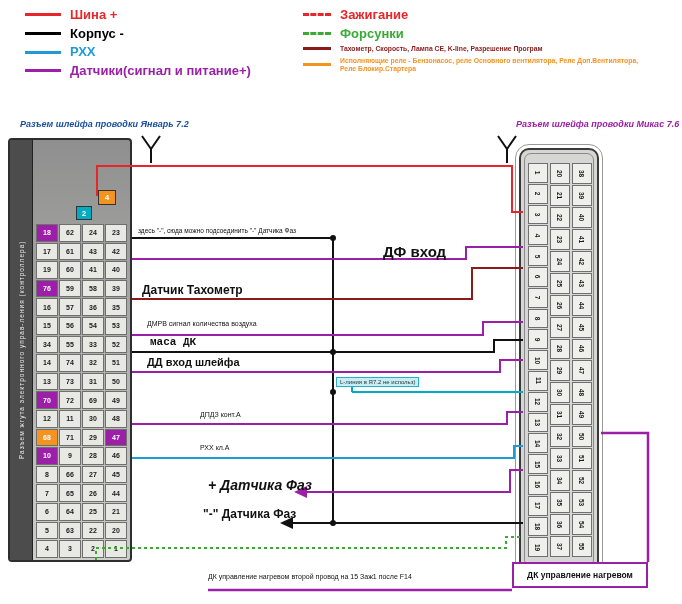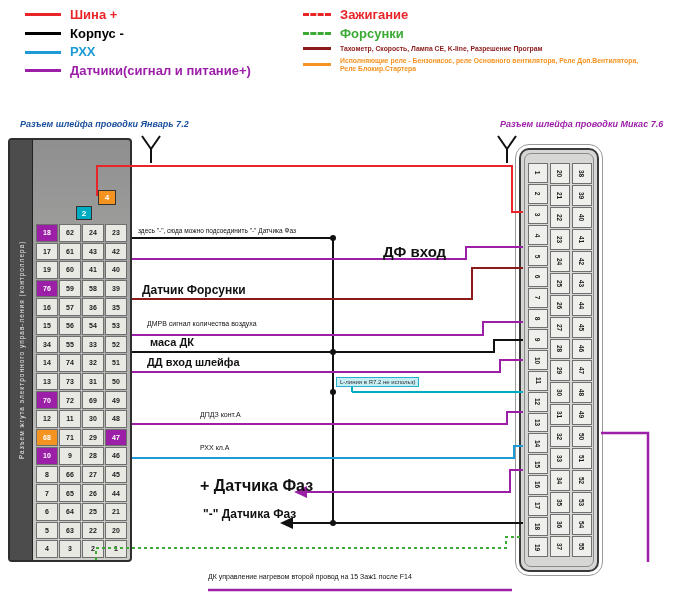--- a/index.html
+++ b/index.html
@@ -10,21 +10,21 @@
   .legend-left{left:25px;top:8px;}
   .legend-right{left:303px;top:8px;}
   .legend-item{display:flex;align-items:center;margin-bottom:5px;}
   .swatch{display:inline-block;width:36px;height:0;border-top:3px solid #000;margin-right:9px;flex:0 0 auto;}
   .legend-right .swatch{width:28px;}
   .legend-label{font-size:13px;font-weight:bold;line-height:1.05;}
   .lg-sm .legend-label{font-size:6.8px;max-width:300px;}
   
   .hdr{position:absolute;z-index:30;font-size:9px;font-weight:bold;font-style:italic;}
   .hdr-left{left:20px;top:119px;color:#1a4f9c;}
-  .hdr-right{left:500px;top:119px;color:#9c1fa8;}
+  .hdr-right{left:516px;top:119px;color:#9c1fa8;}
   
   .block-left{position:absolute;left:8px;top:138px;width:124px;height:424px;z-index:1;
      background:linear-gradient(180deg,#8f8f8f,#cdcdc9);border:2px solid #2e2e2e;border-radius:4px;box-sizing:border-box;}
   .caption-strip{position:absolute;left:0;top:0;width:22px;height:100%;background:#4c4c4c;border-right:1px solid #222;}
   .v-caption{writing-mode:vertical-rl;transform:rotate(180deg);font-size:6.5px;color:#eee;height:100%;width:100%;
      display:flex;align-items:center;justify-content:center;letter-spacing:1px;text-align:center;}
   .pin-grid{position:absolute;display:grid;grid-template-columns:22px 22px;grid-auto-rows:17.6px;gap:1px;}
   #grid-a{left:26px;top:84px;}
   #grid-b{left:72px;top:84px;}
   .pin-cell{background:#e9e9e4;border:1px solid #6f6f6f;font-size:7px;font-weight:bold;color:#1a1a1a;
@@ -44,26 +44,26 @@
   .rpin{flex:1;background:#efefec;border:1px solid #707070;display:flex;align-items:center;justify-content:center;box-sizing:border-box;}
   .rpin span{transform:rotate(90deg);display:block;font-size:6.5px;font-weight:bold;color:#1a1a1a;}
   
   .wires{position:absolute;left:0;top:0;z-index:10;pointer-events:none;}
   
   .lbl{position:absolute;z-index:31;color:#111;white-space:nowrap;}
   .lbl-note{left:138px;top:227px;font-size:6.5px;}
   .lbl-df{left:383px;top:243px;font-size:15px;font-weight:bold;}
   .lbl-speed{left:142px;top:283px;font-size:12px;font-weight:bold;}
   .lbl-maf{left:147px;top:320px;font-size:7px;}
-  .lbl-o2{left:150px;top:336px;font-size:11px;font-weight:bold;}
+  .lbl-o2{left:150px;top:336px;font-size:11px;font-weight:bold;font-family:Liberation Mono, monospace;}
   .lbl-knock{left:147px;top:356px;font-size:11px;font-weight:bold;}
   .lbl-lline{left:336px;top:377px;font-size:6px;background:#c5eef5;border:1px solid #28b0c8;padding:1px 3px;color:#333;}
   .lbl-tps{left:200px;top:411px;font-size:7px;}
   .lbl-iac{left:200px;top:444px;font-size:7px;}
-  .lbl-dfp{left:200px;top:477px;font-size:16px;font-weight:bold;}
+  .lbl-dfp{left:208px;top:477px;font-size:14px;font-weight:bold;font-style:italic;}
   .lbl-dfm{left:203px;top:507px;font-size:12px;font-weight:bold;}
   .lbl-heater-long{left:208px;top:573px;font-size:7px;}
   .heater-box{position:absolute;left:512px;top:562px;width:132px;height:22px;z-index:31;background:#fff;
      border:2px solid #9c1fa8;display:flex;align-items:center;justify-content:center;
      font-size:8.5px;font-weight:bold;color:#111;}
   
   .watermark{position:absolute;left:188px;top:258px;z-index:20;font-size:52px;font-weight:bold;
      color:rgba(228,103,143,0.5);letter-spacing:2px;pointer-events:none;}
 </style>
 </head>
@@ -410,24 +410,25 @@
 
     <circle cx="333" cy="238" r="3" fill="#111"></circle>
     <circle cx="333" cy="352" r="3" fill="#111"></circle>
     <circle cx="333" cy="392" r="3" fill="#111"></circle>
     <circle cx="333" cy="523" r="3" fill="#111"></circle>
   </svg>
 
 
   <div class="lbl lbl-note">здесь "-", сюда можно подсоединить "-" Датчика Фаз</div>
   <div class="lbl lbl-df">ДФ вход</div>
-  <div class="lbl lbl-speed">Датчик Форсунки</div>
+  <div class="lbl lbl-speed">Датчик Тахометр</div>
   <div class="lbl lbl-maf">ДМРВ сигнал количества воздуха</div>
   <div class="lbl lbl-o2">маса ДК</div>
   <div class="lbl lbl-knock">ДД вход шлейфа</div>
   <div class="lbl lbl-lline">L-линия в Я7.2 не использ)</div>
   <div class="lbl lbl-tps">ДПДЗ конт.А</div>
   <div class="lbl lbl-iac">РХХ кл.А</div>
   <div class="lbl lbl-dfp">+ Датчика Фаз</div>
   <div class="lbl lbl-dfm">"-" Датчика Фаз</div>
   <div class="lbl lbl-heater-long">ДК управление нагревом второй провод на 15 Заж1 после F14</div>
+  <div class="heater-box" id="heater-box" style="border-color: rgb(156, 31, 168);">ДК управление нагревом</div>
 
 </div>
 
 </body></html>

